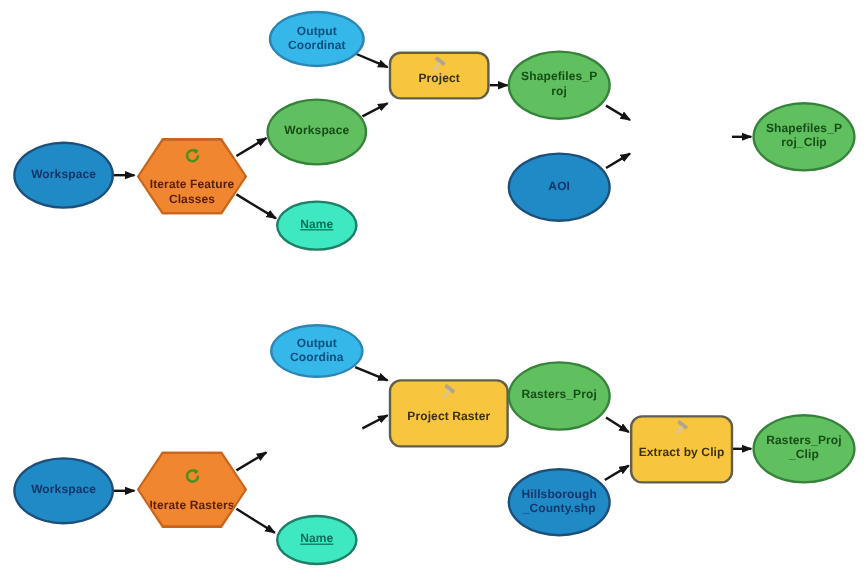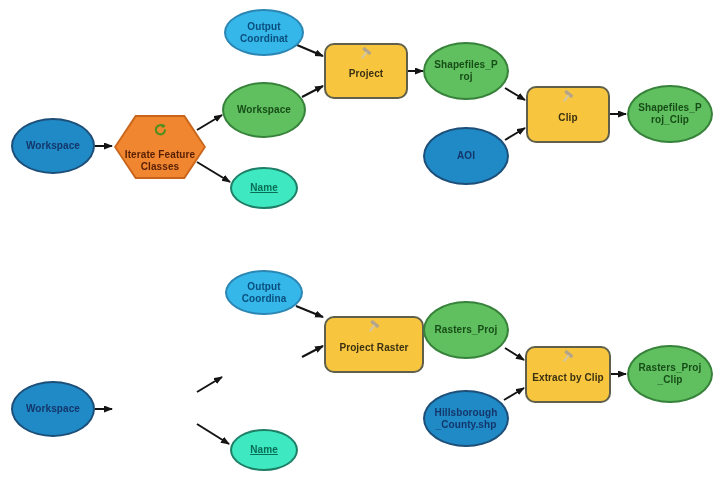--- a/index.html
+++ b/index.html
@@ -113,62 +113,62 @@
   </div>
 
   <div class="node ellipse var-green" style="left:222px;top:82px;width:84px;height:56px;">
     <span class="lbl">Workspace</span>
   </div>
 
   <div class="node ellipse var-teal" style="left:230px;top:167px;width:68px;height:42px;">
     <span class="lbl">Name</span>
   </div>
 
-  <div class="node tool" style="left:324px;top:43px;width:84px;height:56px;">
+  <div class="node tool" style="left:324px;top:43px;width:84px;height:40px;">
     <span class="tool-badge">
       <svg viewBox="0 0 20 16" width="20" height="15">
           <g transform="rotate(38 10 7)">
             <rect x="4" y="2.5" width="10" height="3.6" rx="1" fill="#b3a58b"></rect>
             <rect x="8.4" y="5.5" width="2.4" height="8.5" rx="1" fill="#d8c69c"></rect>
           </g>
         </svg>
     </span>
     <span class="lbl">Project</span>
   </div>
 
   <div class="node ellipse var-green" style="left:423px;top:42px;width:86px;height:58px;">
     <span class="lbl">Shapefiles_P
 roj</span>
   </div>
 
-  <div class="node tool" style="left:526px;top:86px;width:84px;height:57px;">
-    <span class="tool-badge">
-      <svg viewBox="0 0 20 16" width="20" height="15">
-          <g transform="rotate(38 10 7)">
-            <rect x="4" y="2.5" width="10" height="3.6" rx="1" fill="#b3a58b"></rect>
-            <rect x="8.4" y="5.5" width="2.4" height="8.5" rx="1" fill="#d8c69c"></rect>
-          </g>
-        </svg>
-    </span>
-    <span class="lbl">Clip</span>
-  </div>
 
   <div class="node ellipse var-blue" style="left:423px;top:127px;width:86px;height:58px;">
     <span class="lbl">AOI</span>
   </div>
 
   <div class="node ellipse var-green" style="left:627px;top:85px;width:86px;height:58px;">
     <span class="lbl">Shapefiles_P
 roj_Clip</span>
   </div>
 
   <div class="node ellipse var-blue" style="left:11px;top:381px;width:84px;height:56px;">
     <span class="lbl">Workspace</span>
   </div>
 
+  <div class="hex-outer" style="left:114px;top:376px;width:92px;height:64px;">
+    <div class="hex-inner">
+      <span class="loop-badge">
+        <svg viewBox="0 0 14 14" width="14" height="14">
+            <path d="M10.6 3.4 A4.6 4.6 0 1 0 12 7.2" fill="none" stroke="#4e8f1d" stroke-width="2.1" stroke-linecap="round"></path>
+            <path d="M8.4 0.8 L12.6 2.2 L9.5 5.3 Z" fill="#4e8f1d"></path>
+          </svg>
+      </span>
+      <span class="lbl">Iterate Rasters</span>
+    </div>
+  </div>
 
   <div class="node ellipse var-cyan" style="left:225px;top:270px;width:78px;height:45px;">
     <span class="lbl">Output
 Coordina</span>
   </div>
 
 
   <div class="node ellipse var-teal" style="left:230px;top:429px;width:68px;height:42px;">
     <span class="lbl">Name</span>
   </div>

